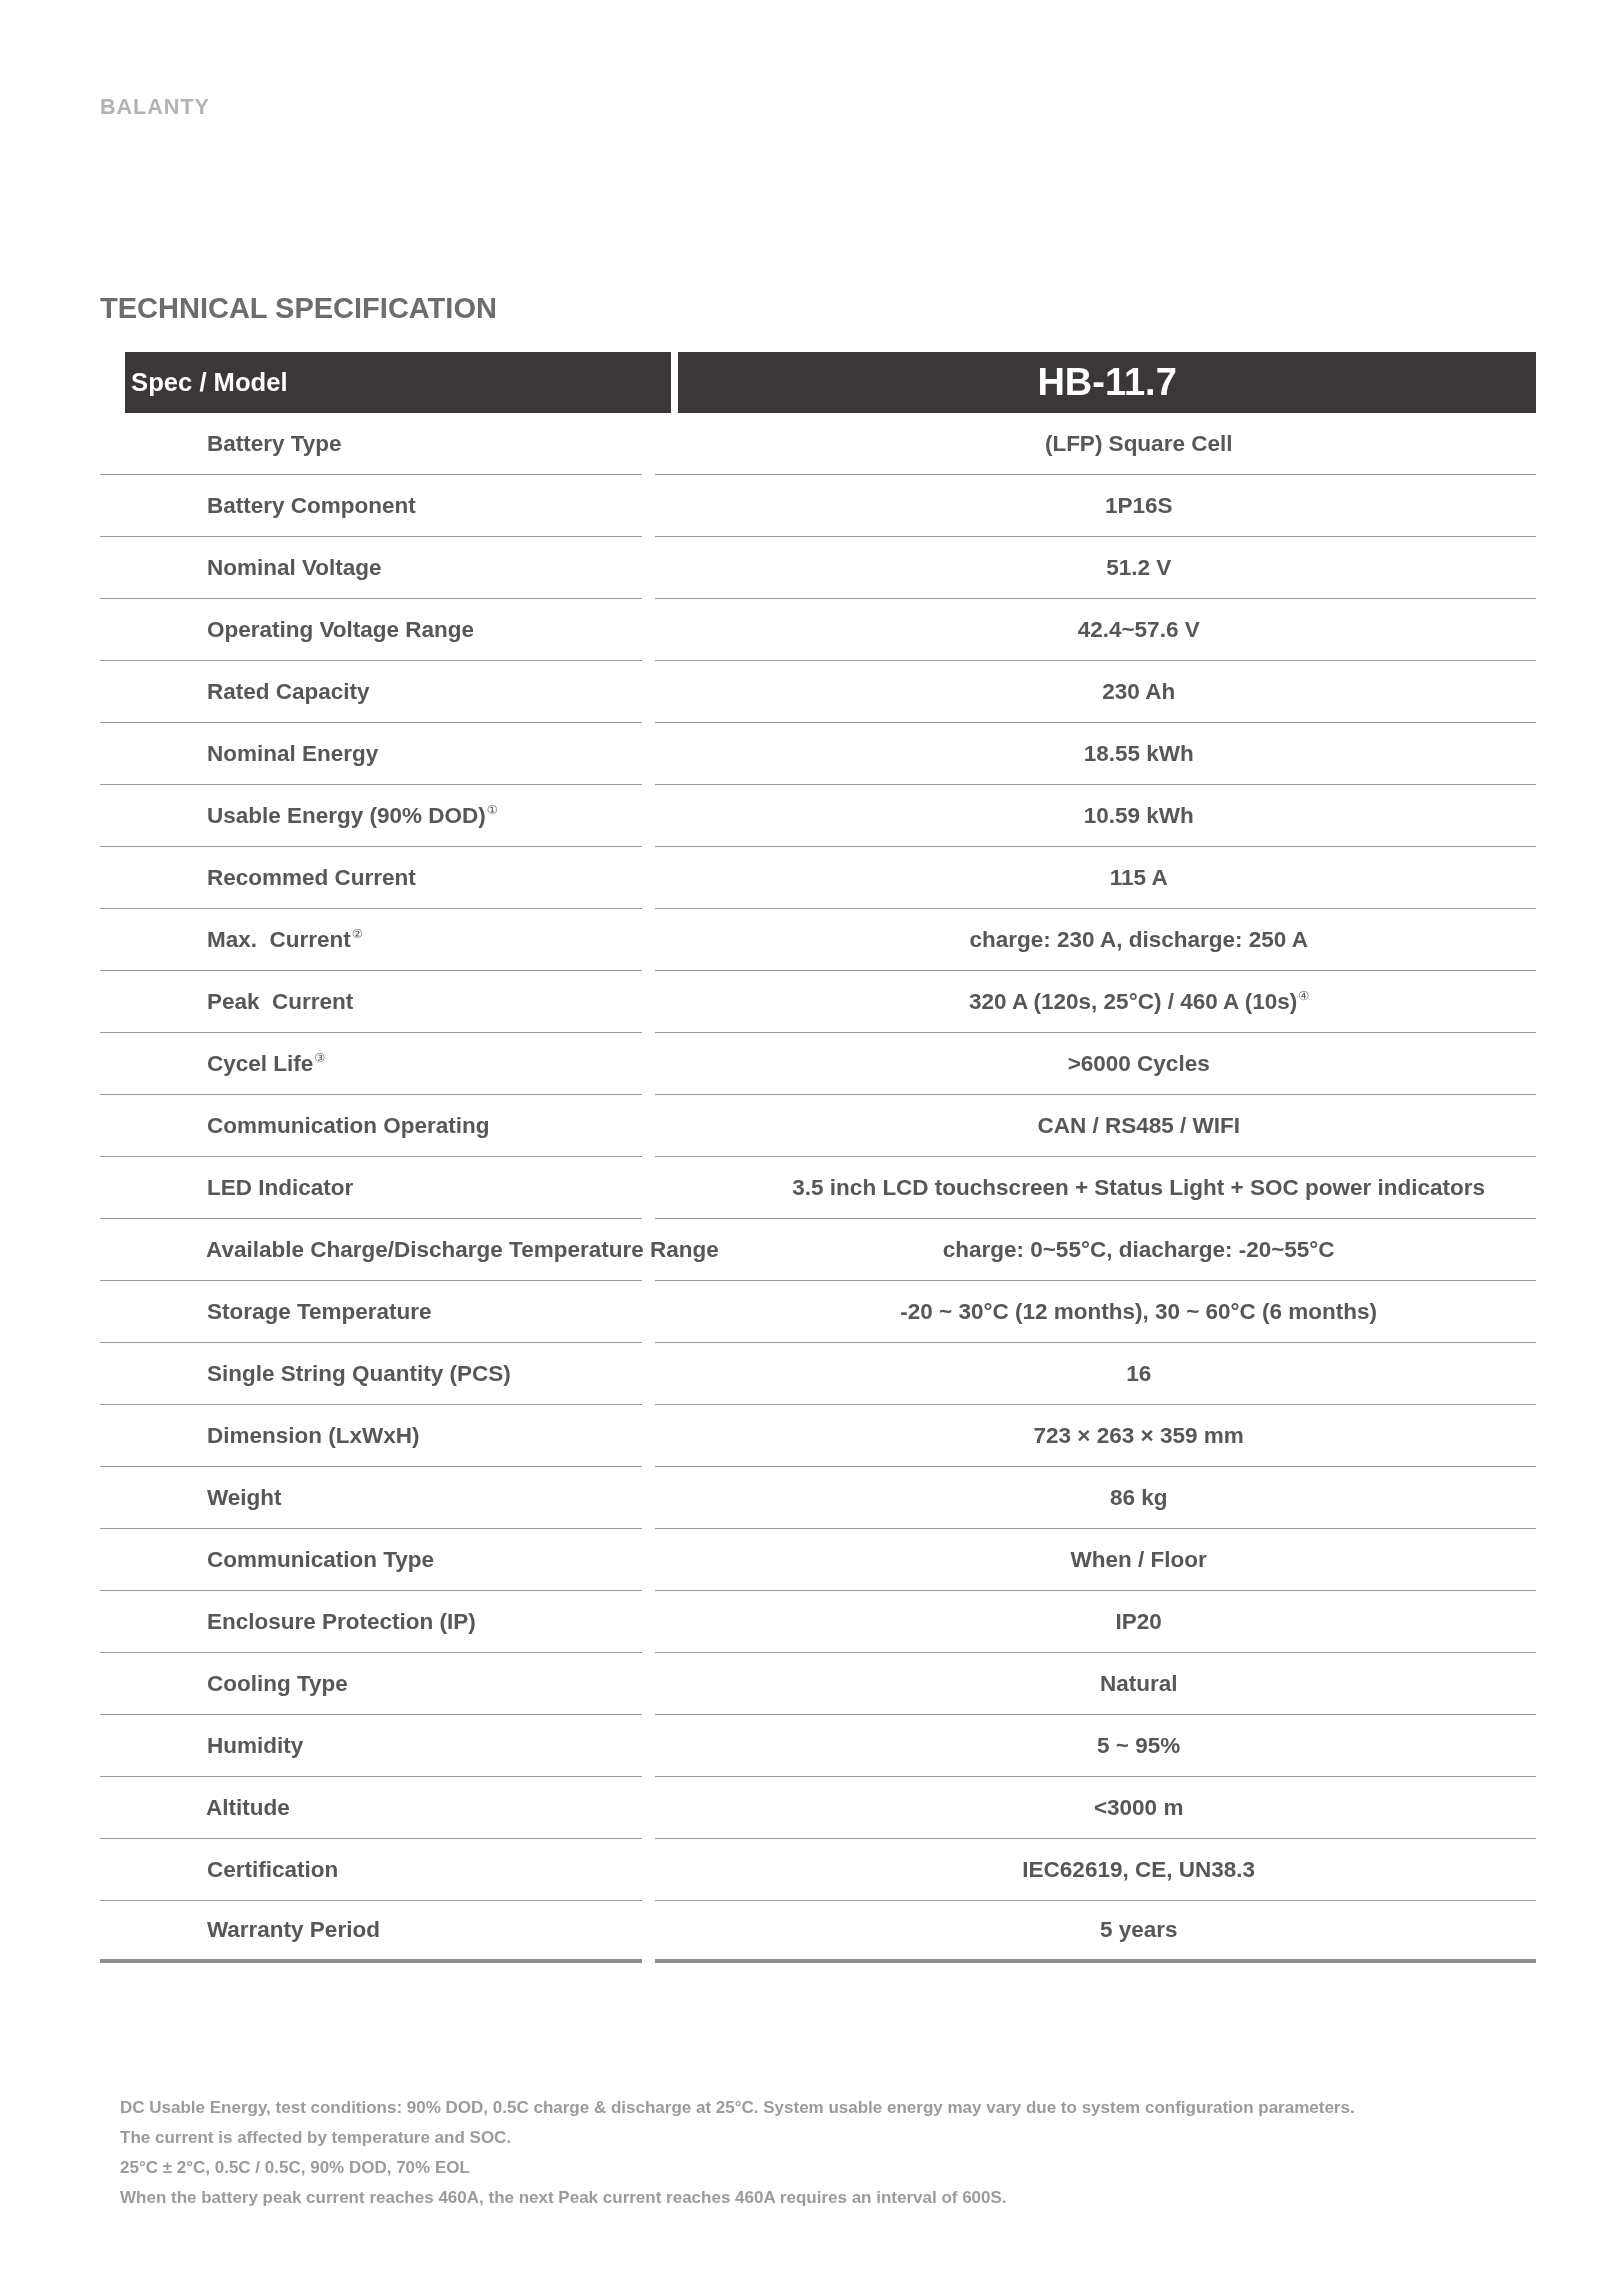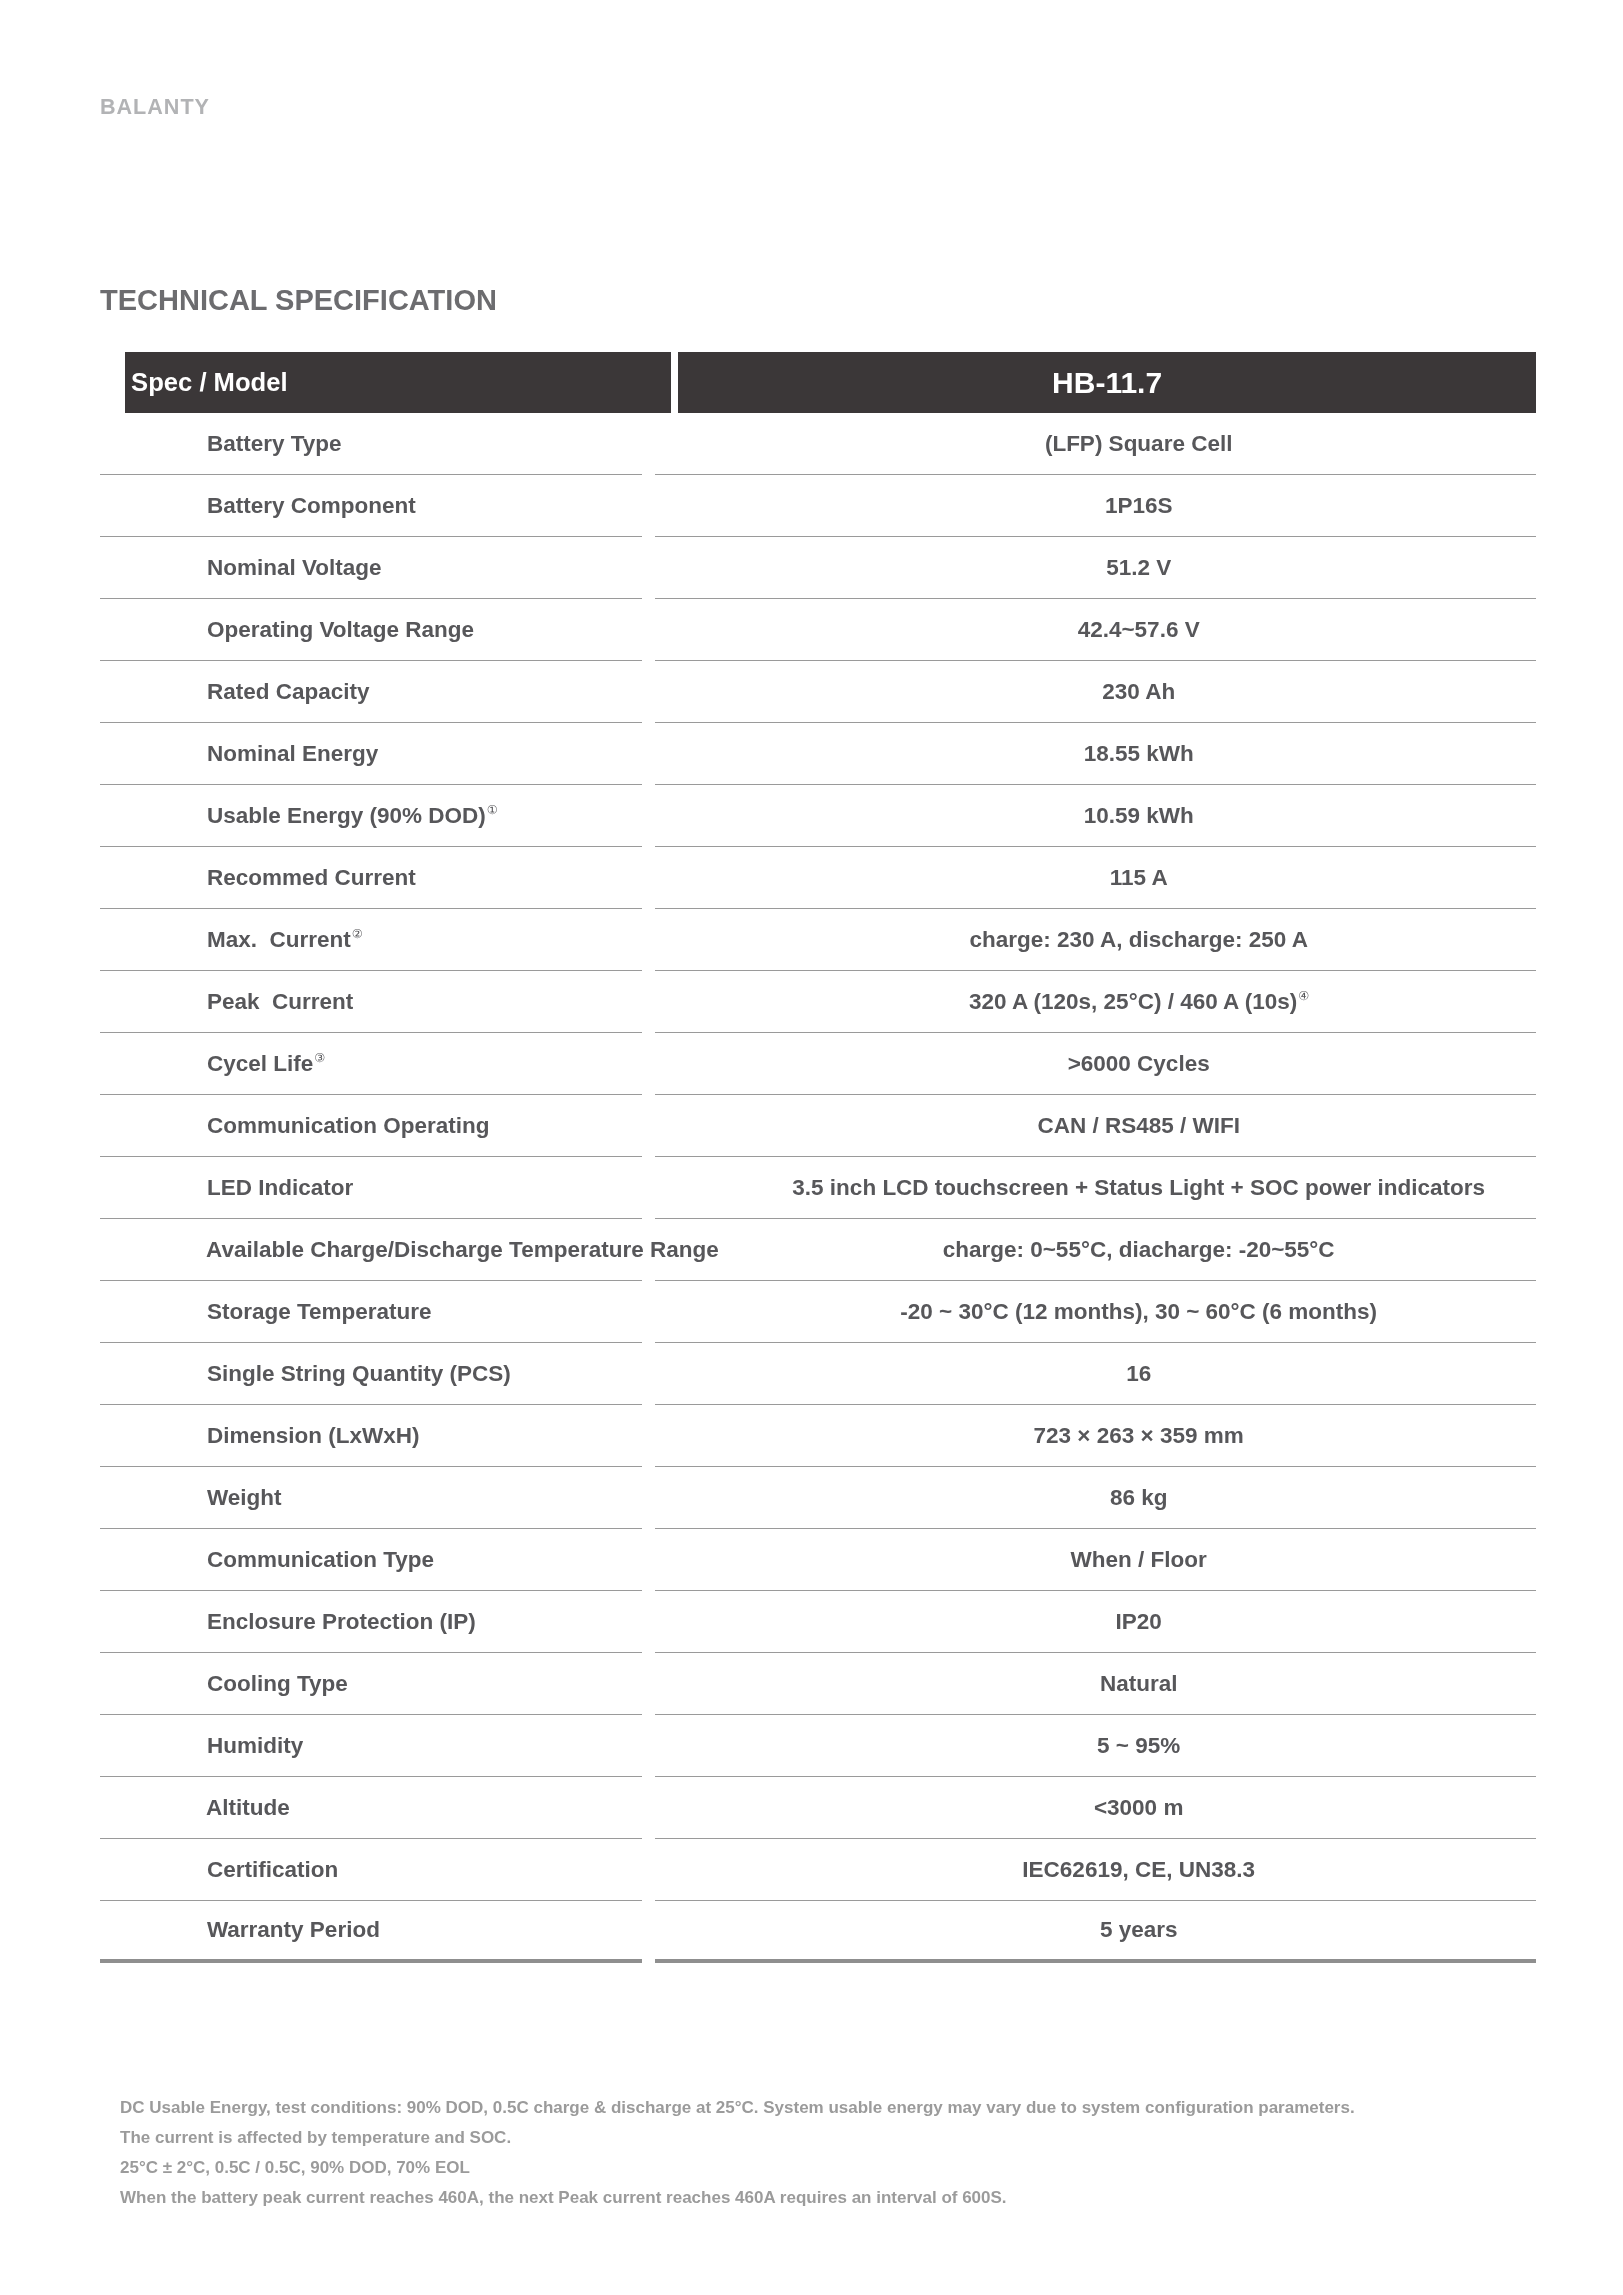--- a/index.html
+++ b/index.html
@@ -30,21 +30,21 @@
     letter-spacing: 1px;
     line-height: 1;
     transform: scaleX(0.96);
     transform-origin: left center;
     white-space: pre;
   }
   
   .title {
     position: absolute;
     left: 100px;
-    top: 286px;
+    top: 294px;
     margin: 0;
     font-size: 29px;
     font-weight: bold;
     color: #6c6c6f;
     letter-spacing: 0px;
     line-height: 1;
     white-space: pre;
   }
   
   .spec-table {
@@ -69,21 +69,21 @@
     padding-left: 6.1px;
     box-sizing: border-box;
     font-size: 25.6px;
     font-weight: bold;
     white-space: pre;
   }
   .hgap { width: 7.2px; background: #ffffff; }
   .hright {
     flex: 1;
     justify-content: center;
-    font-size: 30px;
+    font-size: 38px;
     font-weight: bold;
     white-space: pre;
   }
   .row {
     display: flex;
     height: 62px;
   }
   .cell {
     display: flex;
     align-items: center;

